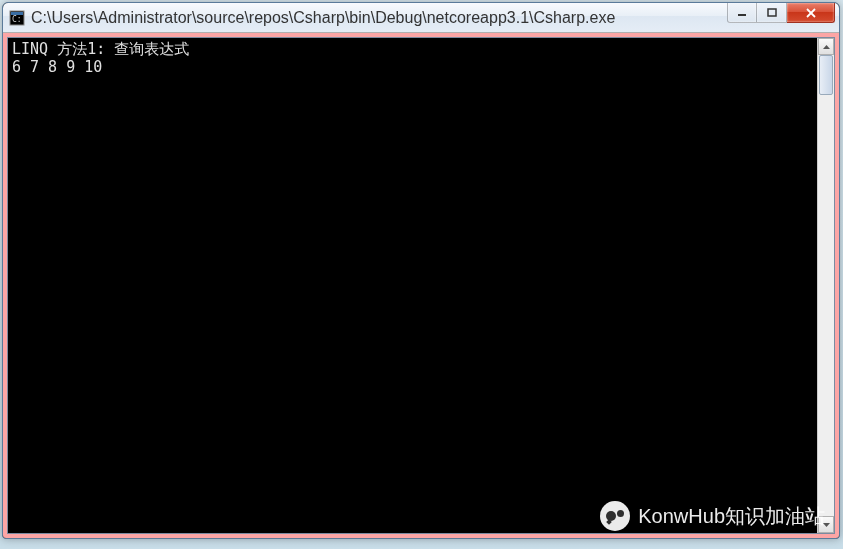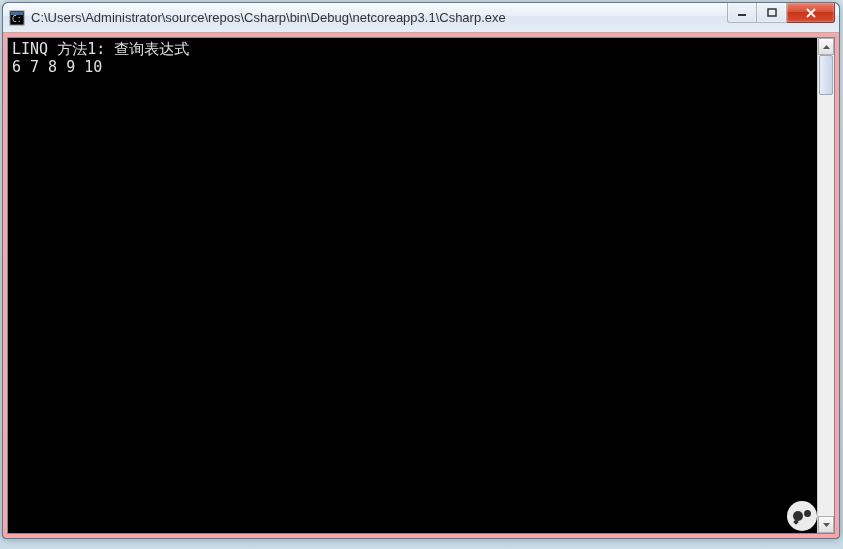--- a/index.html
+++ b/index.html
@@ -36,21 +36,21 @@
     }
     .app-icon {
       width: 16px;
       height: 16px;
       margin-right: 6px;
       flex-shrink: 0;
       display: inline-block;
     }
     .app-icon svg { display: block; }
     .title-text {
-      font-size: 13px;
+      font-size: 16px;
       color: #333;
       white-space: nowrap;
       overflow: hidden;
       text-overflow: ellipsis;
       flex: 1;
     }
     .win-controls {
       display: flex;
       height: 20px;
       position: absolute;
@@ -236,13 +236,14 @@
 </div>
 
 <div class="watermark">
   <span class="wm-icon">
     <span class="wm-dots">
       <span class="d d1"></span>
       <span class="d d2"></span>
       <span class="tail"></span>
     </span>
   </span>
+  <span>KonwHub知识加油站</span>
 </div>
 
 </body></html>

